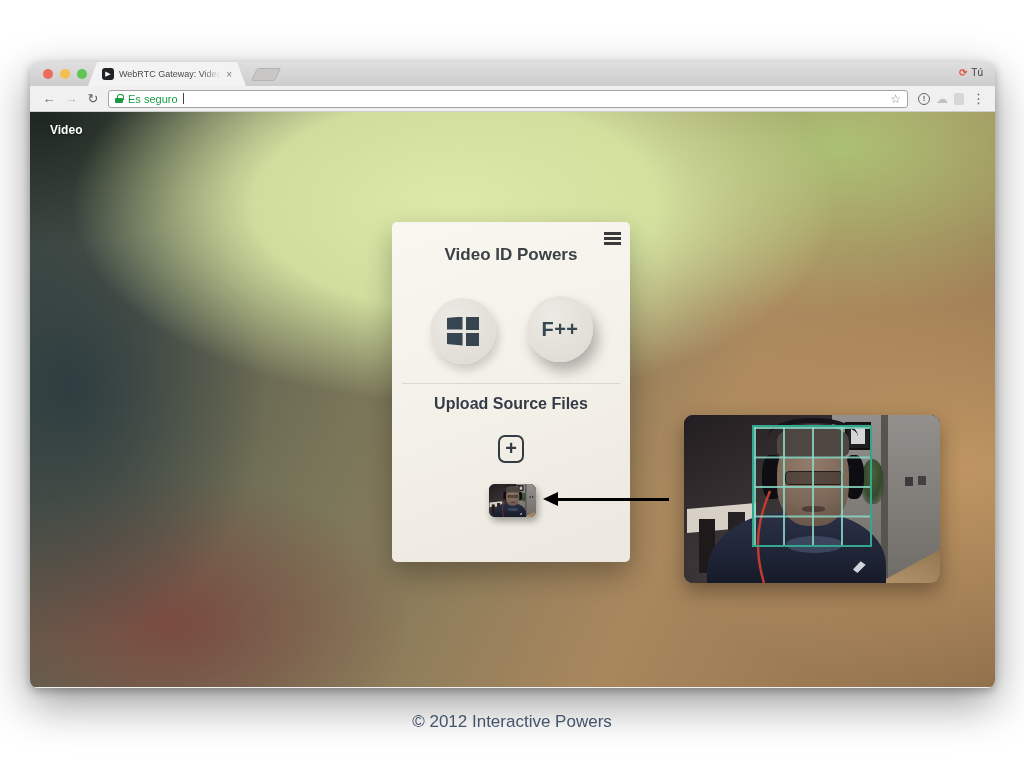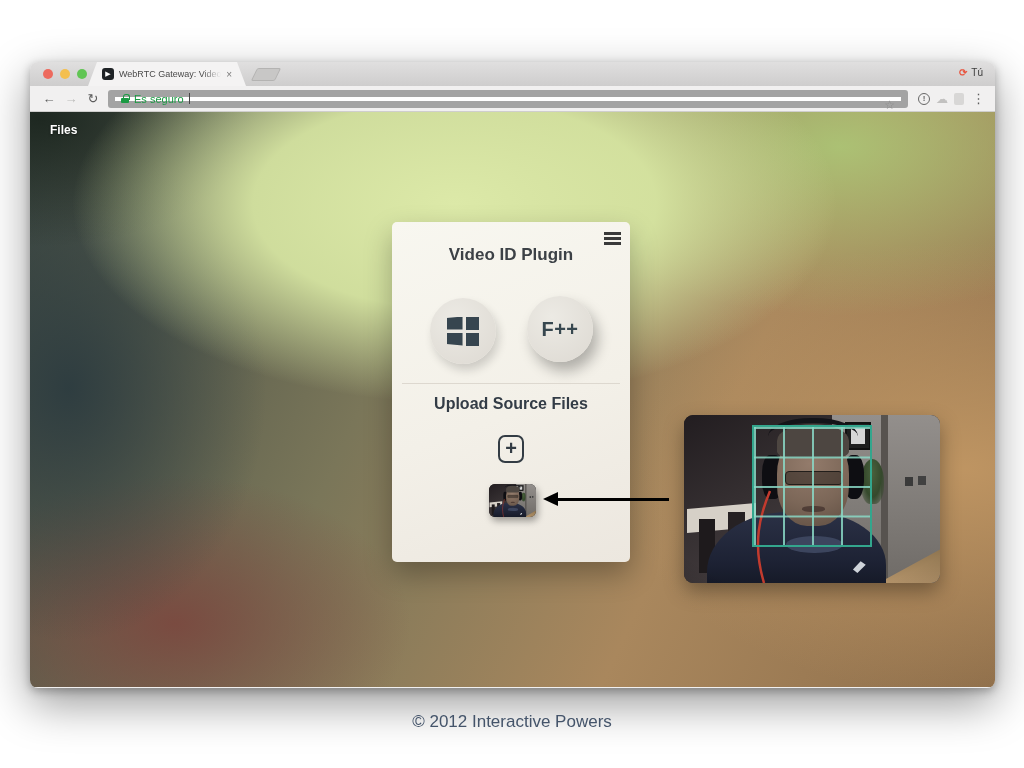--- a/index.html
+++ b/index.html
@@ -34,21 +34,21 @@
   .sync-icon { color:#e8553f; font-size:10px; font-weight:bold; }
   .profile-name { font-size:10px; color:#3c3c3c; }
 
   
   .nav-bar { position:relative; height:26px; background:#f1f0f0; border-bottom:1px solid #cfcecd;
     display:flex; align-items:center; }
   .nav-icon { font-size:13px; color:#5c5c5c; width:22px; text-align:center; flex:0 0 auto; }
   .nav-icon.back{ margin-left:8px; }
   .nav-icon.disabled { color:#bcbbba; }
   .address-bar { position:relative; height:18px; flex:0 0 auto; width:800px; margin-left:4px;
-    background:#ffffff; border:7px solid #a3a3a3; border-radius:3px;
+    background:#ffffff; border:1px solid #a3a3a3; border-radius:3px;
     display:flex; align-items:center; padding:0 6px; gap:5px; }
   .lock-icon { width:8px; height:9px; position:relative; flex:0 0 auto; }
   .lock-icon::before { content:""; position:absolute; left:1.5px; top:0; width:5px; height:5px;
     border:1.2px solid #1a9a43; border-bottom:none; border-radius:3px 3px 0 0; }
   .lock-icon::after { content:""; position:absolute; left:0; top:3.5px; width:8px; height:5.5px;
     background:#1a9a43; border-radius:1px; }
   .security-label { font-size:11px; color:#1a9a43; }
   .caret { width:1px; height:11px; background:#444; }
   .star-icon { position:absolute; right:6px; top:1px; font-size:12px; color:#8a8a8a; }
   .ext-icons { display:flex; align-items:center; gap:6px; margin-left:10px; }
@@ -201,29 +201,29 @@
     <div class="ext-icons">
       <span class="info-icon">!</span>
       <span class="cloud-icon">☁</span>
       <span class="page-icon"></span>
       <span class="menu-dots">⋮</span>
     </div>
   </div>
 
   <div class="content">
 
-    <span class="back-button">Files</span>
+    <span class="back-button">Video</span>
 
     <div class="plugin-card">
       <div class="hamburger">
           <span></span>
           <span></span>
           <span></span>
         </div>
-      <div class="card-title">Video ID Plugin</div>
+      <div class="card-title">Video ID Powers</div>
       <div class="circle-btn win">
         <span class="windows-logo">
             <i></i>
             <i></i>
             <i></i>
             <i></i>
           </span>
       </div>
       <div class="circle-btn fpp">
         <span class="fpp-label">F++</span>

